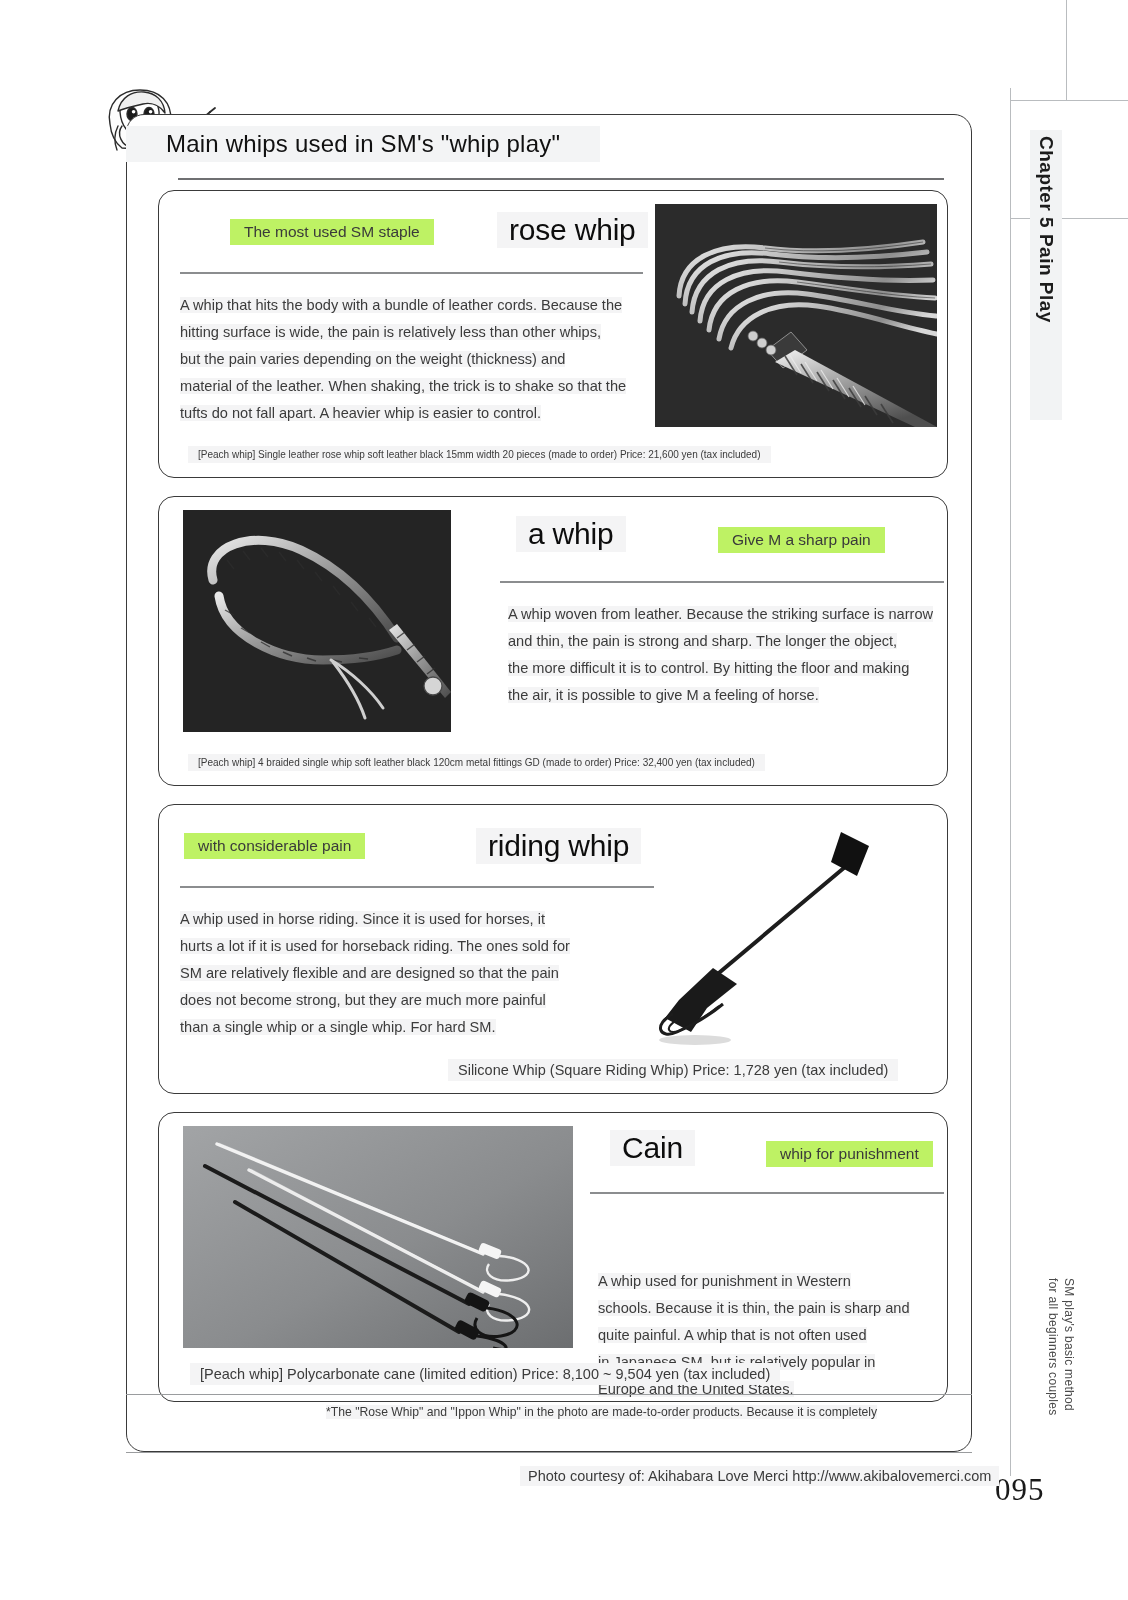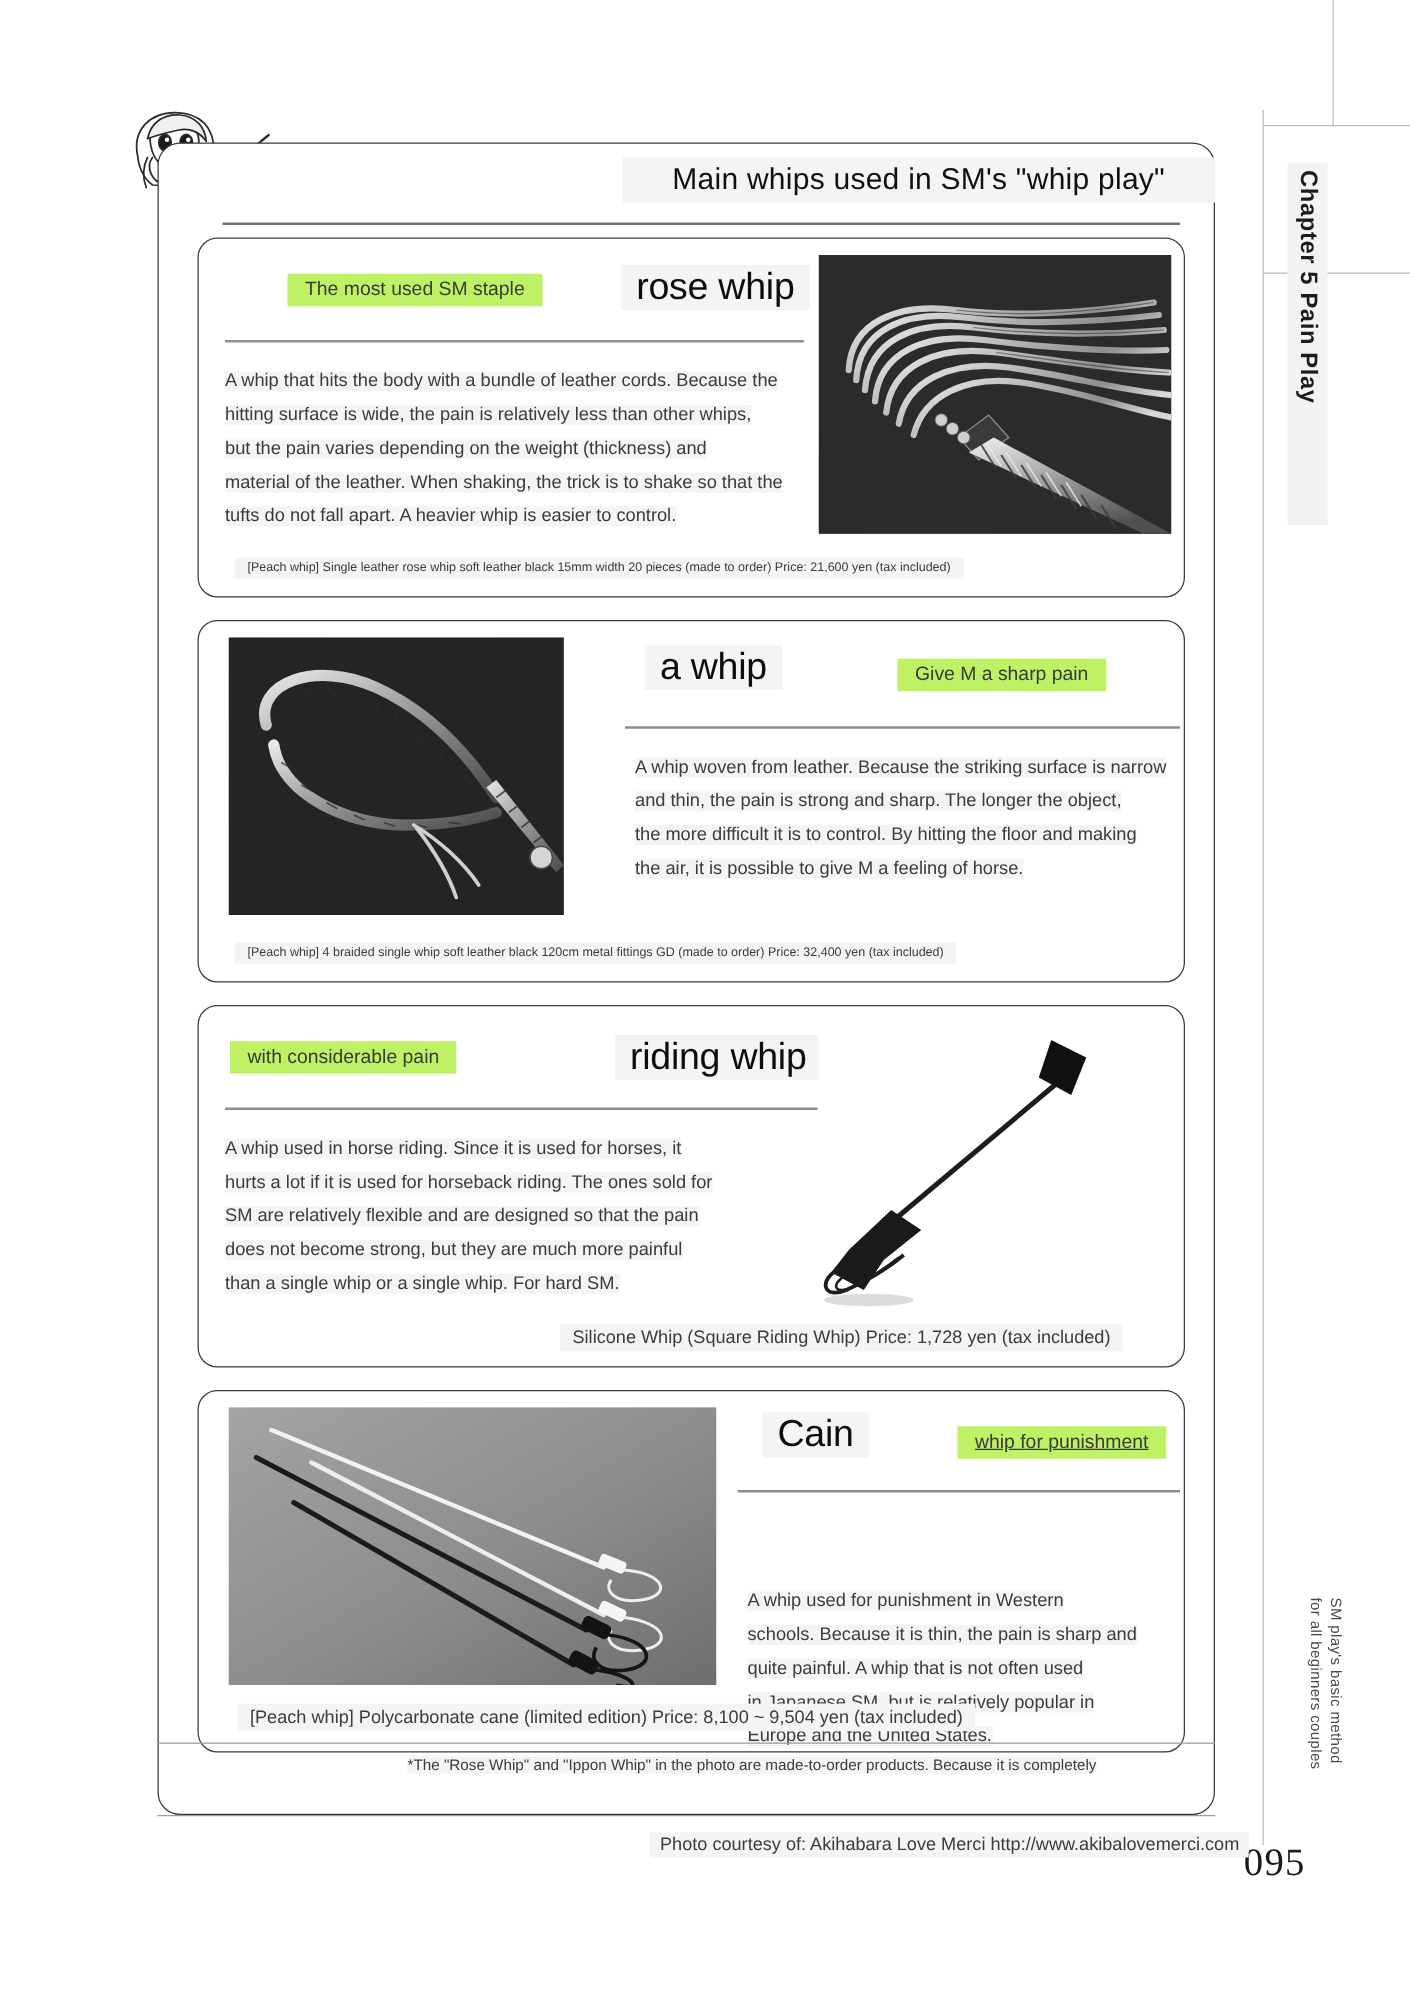--- a/index.html
+++ b/index.html
@@ -95,21 +95,21 @@
     border-radius: 18px;
     background: #ffffff;
     box-sizing: border-box;
   }
 
   .page-title-wrap {
     position: absolute;
     left: 126px;
     top: 126px;
     width: 846px;
-    text-align: right;
+    text-align: left;
   }
   .page-title {
     display: inline-block;
     background: #f3f4f5;
     font-size: 24px;
     color: #111;
     padding: 4px 40px;
     letter-spacing: 0.2px;
   }
   .title-rule {
@@ -451,21 +451,21 @@
     <div><span>and thin, the pain is strong and sharp. The longer the object,</span></div>
     <div><span>the more difficult it is to control. By hitting the floor and making</span></div>
     <div><span>the air, it is possible to give M a feeling of horse.</span></div>
   </div>
 
   <div class="caption" style="left:188px; top:754px;">[Peach whip] 4 braided single whip soft leather black 120cm metal fittings GD (made to order) Price: 32,400 yen (tax included)</div>
 
   <div class="sec sec-3"></div>
 
   <div class="tagline" style="left:184px; top:833px;">with considerable pain</div>
-  <div class="headword" style="left:492px; top:828px;">riding whip</div>
+  <div class="headword" style="left:476px; top:828px;">riding whip</div>
 
   <div class="photo ph-riding">
     <svg viewBox="0 0 284 232" width="284" height="232" aria-hidden="true">
       <rect width="284" height="232" fill="#ffffff"></rect>
 
       <path d="M196 44 L34 180" stroke="#1d1d1d" stroke-width="4" stroke-linecap="round" fill="none"></path>
 
       <path d="M186 14 L214 28 L202 58 L176 44 Z" fill="#111111"></path>
 
       <path d="M58 150 L24 182 L10 200 L36 214 L52 190 L82 166 Z" fill="#1a1a1a"></path>
@@ -519,21 +519,21 @@
       <path d="M294 210 C326 214 332 228 310 222" fill="none" stroke="#151515" stroke-width="3"></path>
 
       <g stroke="#ffffff" opacity="0.25" stroke-width="1">
         <path d="M36 17 L300 127"></path>
         <path d="M68 43 L300 165"></path>
       </g>
     </svg>
   </div>
 
   <div class="headword" style="left:610px; top:1130px;">Cain</div>
-  <div class="tagline" style="left:766px; top:1141px;text-decoration:underline;">whip for punishment</div>
+  <div class="tagline" style="left:766px; top:1141px;">whip for punishment</div>
 
   <div class="sec-rule" style="left:590px; top:1192px; width:354px;"></div>
 
   <div class="body" style="left:598px; top:1268px; width:340px;">
     <div><span>A whip used for punishment in Western</span></div>
     <div><span>schools. Because it is thin, the pain is sharp and</span></div>
     <div><span>quite painful. A whip that is not often used</span></div>
     <div><span>in Japanese SM, but is relatively popular in</span></div>
     <div><span>Europe and the United States.</span></div>
   </div>

